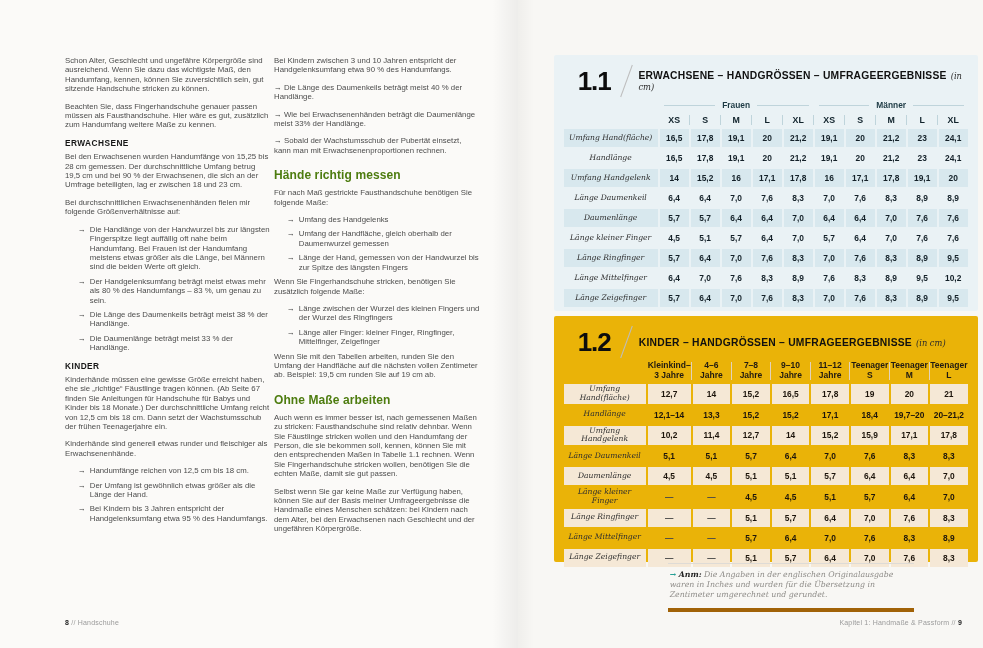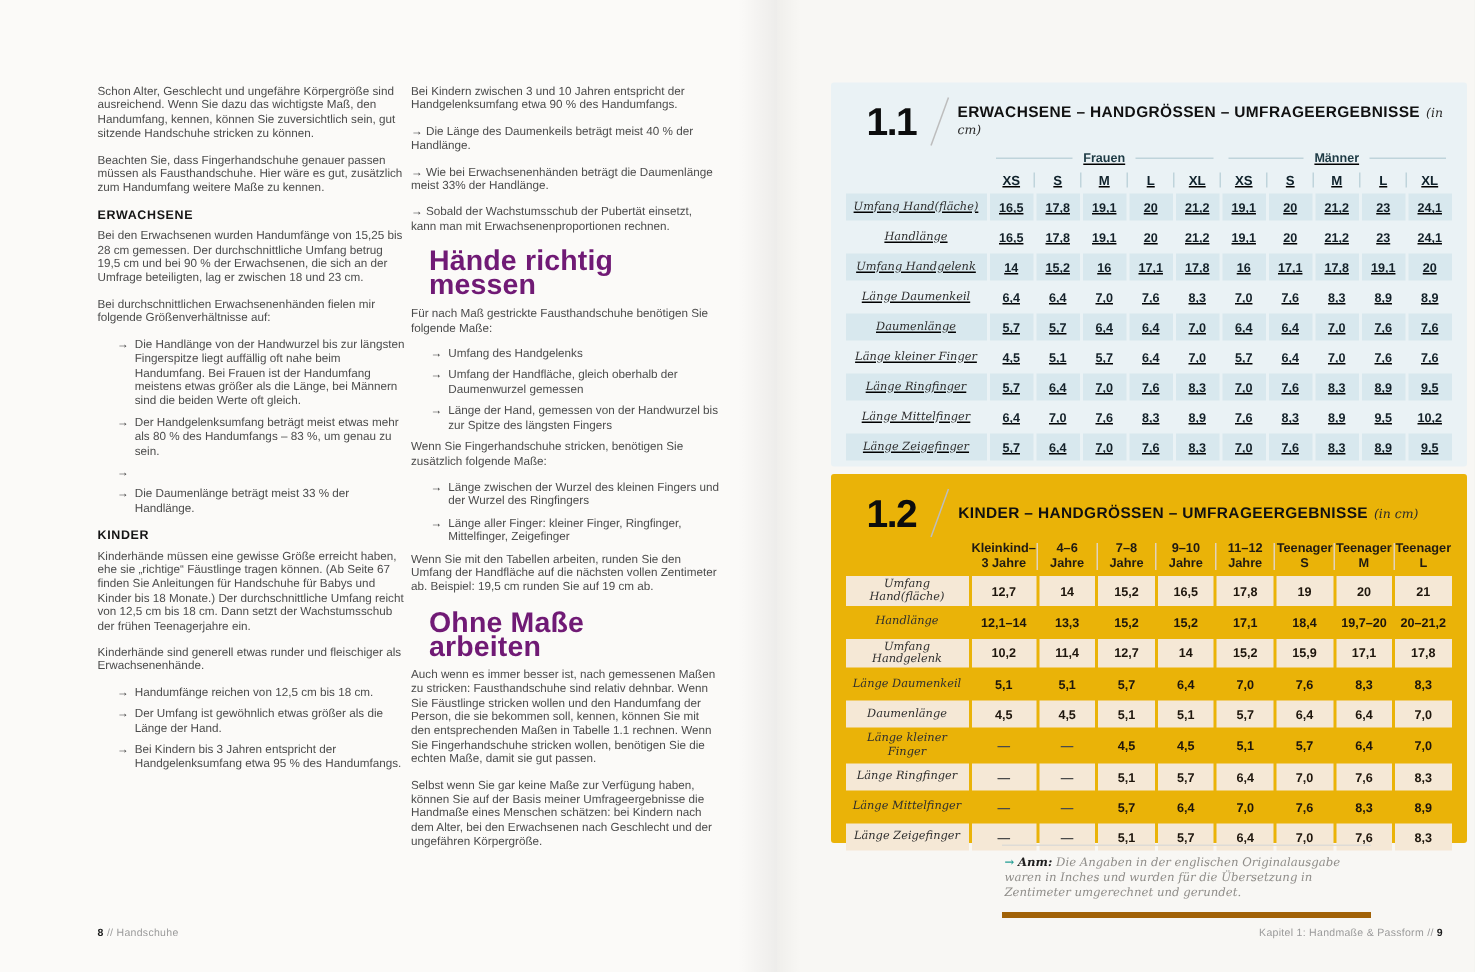--- a/index.html
+++ b/index.html
@@ -17,21 +17,21 @@
     background:linear-gradient(to right,rgba(0,0,0,0),rgba(0,0,0,0.055));pointer-events:none;}
   .page-right::before{content:'';position:absolute;left:0;top:0;bottom:0;width:16px;
     background:linear-gradient(to left,rgba(0,0,0,0),rgba(0,0,0,0.035));pointer-events:none;}
 
   
   .col{position:absolute;top:56px;width:205px;font-size:7.8px;line-height:9.4px;color:#4c4c4c;}
   .col-1{left:65px;}
   .col-2{left:274px;width:206px;}
   p.body{margin:0 0 8px;}
   h3.mini{font-size:8.3px;font-weight:bold;color:#151515;letter-spacing:.45px;margin:9px 0 4px;}
-  h2.big{font-size:19px;line-height:16px;font-weight:bold;color:#701a75;margin:12px 12px 5px;letter-spacing:.1px;}
+  h2.big{font-size:12px;line-height:16px;font-weight:bold;color:#4d7c0f;margin:12px 0 5px;letter-spacing:.1px;}
   .bullet{display:flex;gap:4px;margin:0 0 5px;padding-left:13px;}
   .bullet .arrow{flex:0 0 auto;}
   .bullet-flat{margin:0 0 5px;}
   .arrow{color:#3a3a3a;}
 
   
   .footer{position:absolute;bottom:22px;font-size:7px;color:#9a9a9a;letter-spacing:.2px;}
   .footer-left{left:65px;}
   .footer-right{right:21px;text-align:right;}
   .footer b{color:#1d1d1d;font-weight:bold;}
@@ -42,21 +42,21 @@
   .panel-warm{top:316px;height:246px;background:#eab308;--chip:#f5e8d6;--line:#e2d2bc;}
 
   .panel-head{display:flex;align-items:center;height:32px;margin:2px 0 2px 14px;}
   .panel-num{font-size:26px;font-weight:800;color:#0d0d0d;letter-spacing:-1px;}
   .panel-slash{width:12px;height:30px;position:relative;margin:0 7px 0 9px;}
   .panel-slash::before{content:'';position:absolute;left:50%;top:-2px;bottom:-2px;width:1px;background:#bdbdbd;transform:rotate(20deg);}
   .panel-title{font-size:10.3px;font-weight:bold;color:#101010;letter-spacing:.25px;}
   .panel-unit{font-family:"DejaVu Serif",serif;font-style:italic;font-weight:normal;font-size:8.3px;margin-left:4px;color:#2a2a2a;letter-spacing:0;}
 
   .tbl{display:grid;gap:2px;}
-  .panel-blue .tbl{grid-template-columns:94px repeat(10,1fr);text-decoration:underline;}
+  .panel-blue .tbl{grid-template-columns:94px repeat(10,1fr);}
   .panel-warm .tbl{grid-template-columns:82px repeat(8,1fr);}
   .cell{position:relative;display:flex;align-items:center;justify-content:center;text-align:center;min-height:18px;box-sizing:border-box;}
   .cell.shaded{background:var(--chip);}
   .tbl-corner{min-height:12px;}
   .tbl-group{font-weight:bold;font-size:8.4px;color:#1d3a44;min-height:12px;display:flex;gap:7px;padding:0 4px;}
   .tbl-group::before,.tbl-group::after{content:'';flex:1;height:1px;background:var(--line);align-self:center;}
   .tbl-size{font-weight:bold;font-size:8.8px;color:#10222b;min-height:14px;}
   .tbl-col{font-weight:bold;font-size:8.5px;color:#201a12;white-space:pre-line;line-height:9.6px;min-height:22px;}
   .sep::before{content:'';position:absolute;left:-1.5px;top:2px;bottom:2px;width:1px;background:var(--line);}
   .tbl-label{font-family:"DejaVu Serif",serif;font-style:italic;font-size:7.6px;line-height:8.8px;color:#2e2e2e;padding:1px 4px;}
@@ -87,20 +87,21 @@
       <div class="bullet">
           <span class="arrow">→</span>
           <span>Die Handlänge von der Handwurzel bis zur längsten Fingerspitze liegt auffällig oft nahe beim Handumfang. Bei Frauen ist der Handumfang meistens etwas größer als die Länge, bei Männern sind die beiden Werte oft gleich.</span>
         </div>
       <div class="bullet">
           <span class="arrow">→</span>
           <span>Der Handgelenksumfang beträgt meist etwas mehr als 80 % des Handumfangs – 83 %, um genau zu sein.</span>
         </div>
       <div class="bullet">
           <span class="arrow">→</span>
+          <span>Die Länge des Daumenkeils beträgt meist 38 % der Handlänge.</span>
         </div>
       <div class="bullet">
           <span class="arrow">→</span>
           <span>Die Daumenlänge beträgt meist 33 % der Handlänge.</span>
         </div>
       <h3 class="mini">KINDER</h3>
       <p class="body">Kinderhände müssen eine gewisse Größe erreicht haben, ehe sie „richtige“ Fäustlinge tragen können. (Ab Seite 67 finden Sie Anleitungen für Handschuhe für Babys und Kinder bis 18 Monate.) Der durchschnittliche Umfang reicht von 12,5 cm bis 18 cm. Dann setzt der Wachstumsschub der frühen Teenagerjahre ein.</p>
       <p class="body">Kinderhände sind generell etwas runder und fleischiger als Erwachsenenhände.</p>
       <div class="bullet">
           <span class="arrow">→</span>

